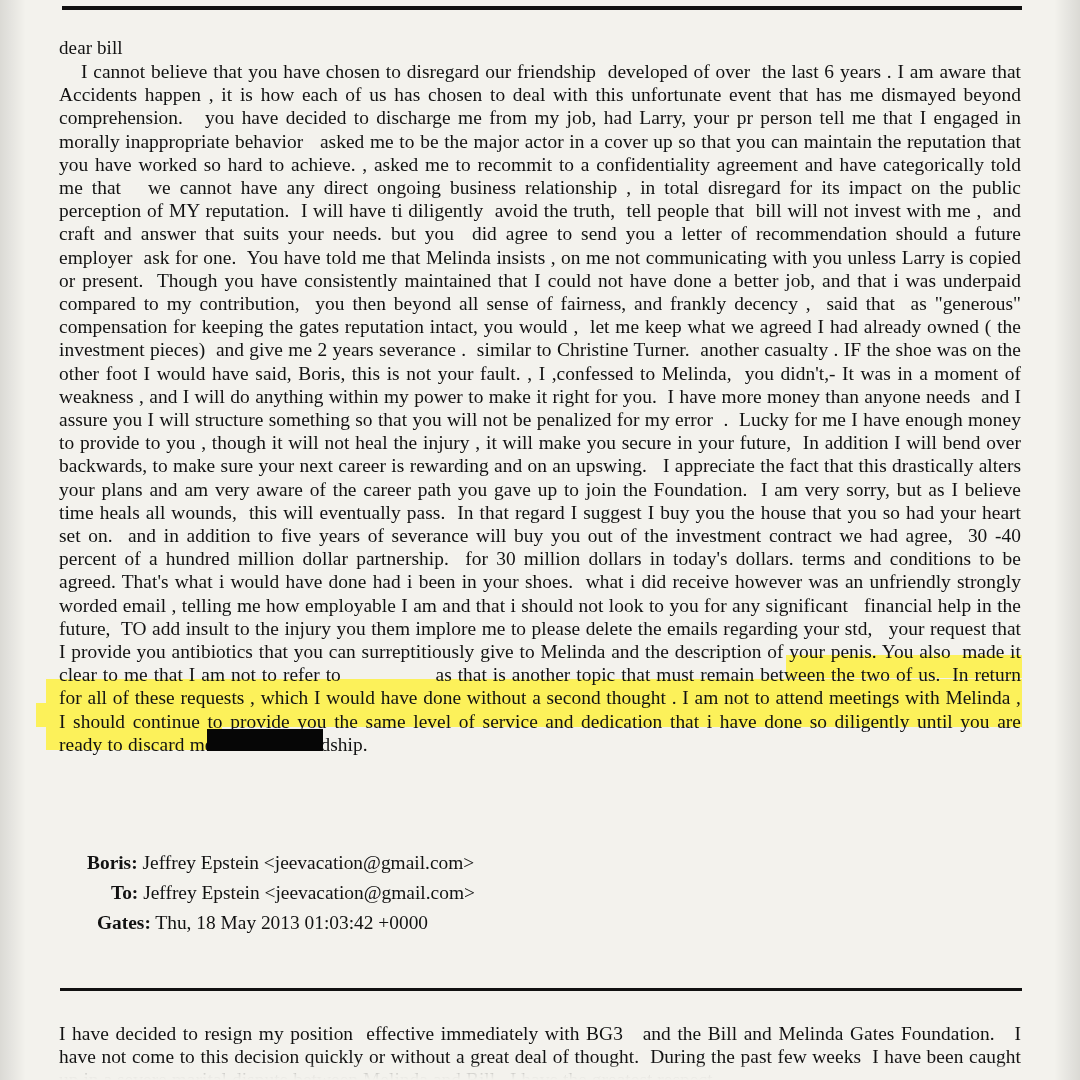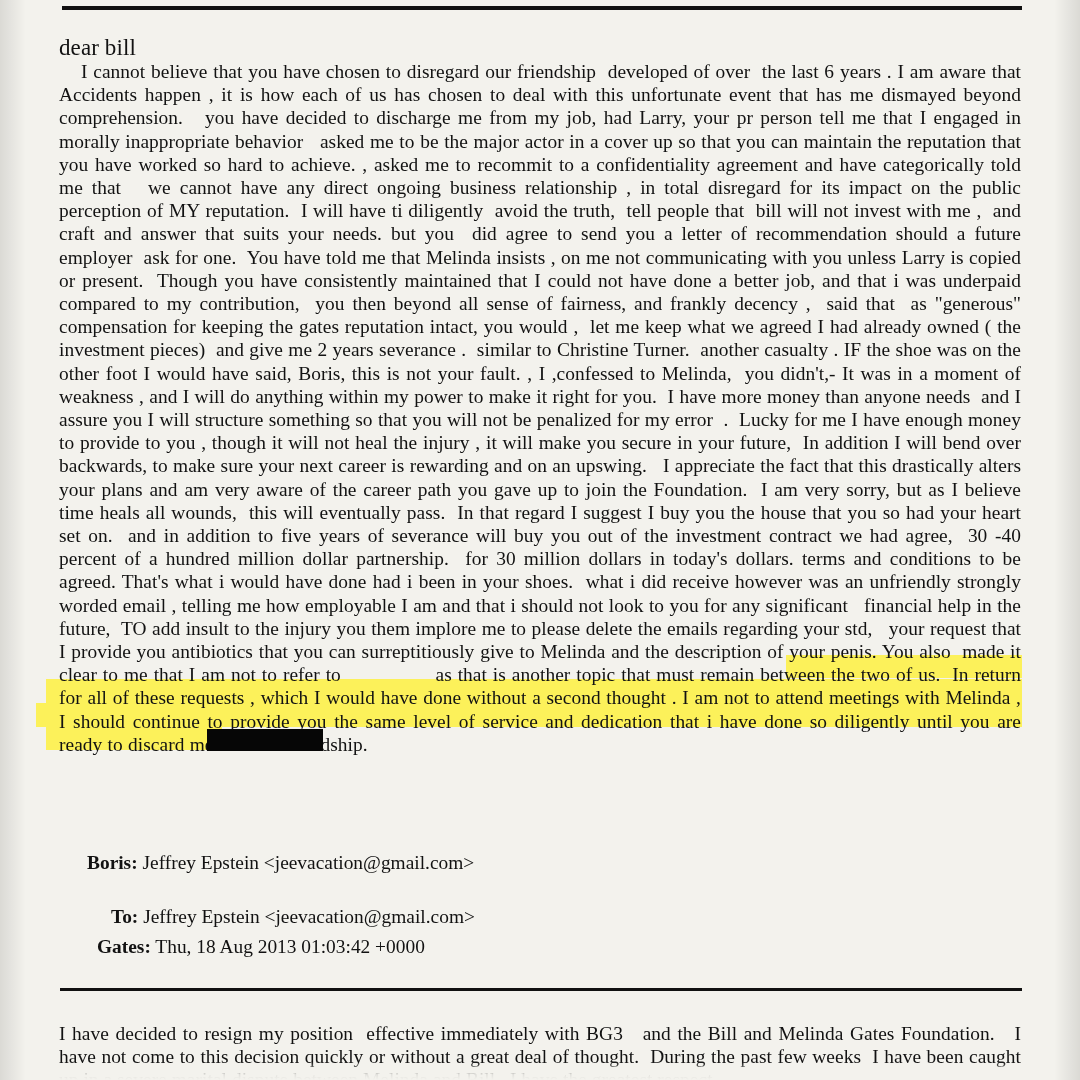--- a/index.html
+++ b/index.html
@@ -37,21 +37,21 @@
   .rule-mid {
     left: 60px;
     top: 988px;
     width: 962px;
     height: 3px;
   }
   .salutation {
     position: absolute;
     left: 59px;
     top: 36px;
-    font-size: 23px;
+    font-size: 19px;
     line-height: 23px;
     letter-spacing: .1px;
   }
   .body-text {
     position: absolute;
     left: 59px;
     top: 60px;
     width: 962px;
     font-size: 19.4px;
     line-height: 23.2px;
@@ -70,21 +70,21 @@
     line-height: 30px;
   }
   .hdr-row {
     display: block;
     white-space: pre;
   }
   .hdr-label {
     font-weight: bold;
   }
   .hdr-from { padding-left: 28px; }
-  .hdr-to { padding-left: 52px; margin-top: 24px; }
+  .hdr-to { padding-left: 52px; }
   .hdr-subject { padding-left: 18px; }
   .hdr-date { padding-left: 38px; }
   .tail-text {
     position: absolute;
     left: 59px;
     top: 1022px;
     width: 962px;
     font-size: 19.4px;
     line-height: 23.2px;
     text-align: justify;
@@ -143,21 +143,21 @@
 
   <div class="salutation">dear bill</div>
 
   <div class="body-text">I cannot believe that you have chosen to disregard our friendship  developed of over  the last 6 years . I am aware that Accidents happen , it is how each of us has chosen to deal with this unfortunate event that has me dismayed beyond comprehension.   you have decided to discharge me from my job, had Larry, your pr person tell me that I engaged in morally inappropriate behavior   asked me to be the major actor in a cover up so that you can maintain the reputation that you have worked so hard to achieve. , asked me to recommit to a confidentiality agreement and have categorically told me that   we cannot have any direct ongoing business relationship , in total disregard for its impact on the public perception of MY reputation.  I will have ti diligently  avoid the truth,  tell people that  bill will not invest with me ,  and craft and answer that suits your needs. but you  did agree to send you a letter of recommendation should a future employer  ask for one.  You have told me that Melinda insists , on me not communicating with you unless Larry is copied  or present.  Though you have consistently maintained that I could not have done a better job, and that i was underpaid compared to my contribution,  you then beyond all sense of fairness, and frankly decency ,  said that  as "generous"  compensation for keeping the gates reputation intact, you would ,  let me keep what we agreed I had already owned ( the investment pieces)  and give me 2 years severance .  similar to Christine Turner.  another casualty . IF the shoe was on the other foot I would have said, Boris, this is not your fault. , I ,confessed to Melinda,  you didn't,- It was in a moment of weakness , and I will do anything within my power to make it right for you.  I have more money than anyone needs  and I assure you I will structure something so that you will not be penalized for my error  .  Lucky for me I have enough money to provide to you , though it will not heal the injury , it will make you secure in your future,  In addition I will bend over backwards, to make sure your next career is rewarding and on an upswing.   I appreciate the fact that this drastically alters your plans and am very aware of the career path you gave up to join the Foundation.  I am very sorry, but as I believe time heals all wounds,  this will eventually pass.  In that regard I suggest I buy you the house that you so had your heart set on.  and in addition to five years of severance will buy you out of the investment contract we had agree,  30 -40 percent of a hundred million dollar partnership.  for 30 million dollars in today's dollars. terms and conditions to be agreed. That's what i would have done had i been in your shoes.  what i did receive however was an unfriendly strongly worded email , telling me how employable I am and that i should not look to you for any significant   financial help in the future,  TO add insult to the injury you them implore me to please delete the emails regarding your std,   your request that I provide you antibiotics that you can surreptitiously give to Melinda and the description of your penis. You also  made it clear to me that I am not to refer to                as that is another topic that must remain between the two of us.  In return for all of these requests , which I would have done without a second thought . I am not to attend meetings with Melinda , I should continue to provide you the same level of service and dedication that i have done so diligently until you are ready to discard me and our friendship.</div>
 
   <div class="redaction"></div>
 
   <div class="headers">
     <span class="hdr-row hdr-from"><span class="hdr-label">Boris:</span> <span>Jeffrey Epstein &lt;jeevacation@gmail.com&gt;</span></span>
     <span class="hdr-row hdr-to"><span class="hdr-label">To:</span> <span>Jeffrey Epstein &lt;jeevacation@gmail.com&gt;</span></span>
-    <span class="hdr-row hdr-date"><span class="hdr-label">Gates:</span> <span>Thu, 18 Aug 2013 01:03:42 +0000</span></span>
+    <span class="hdr-row hdr-date"><span class="hdr-label">Gates:</span> <span>Thu, 18 May 2013 01:03:42 +0000</span></span>
   </div>
 
   <div class="rule rule-mid"></div>
 
   <div class="tail-text">I have decided to resign my position  effective immediately with BG3   and the Bill and Melinda Gates Foundation.   I have not come to this decision quickly or without a great deal of thought.  During the past few weeks  I have been caught up in a severe marital dispute between Melinda and Bill.  I have the greatest respect</div>
   <div class="tail-fade"></div>
 
   <div class="edge-shadow-l"></div>
   <div class="edge-shadow-r"></div>
 </div>

